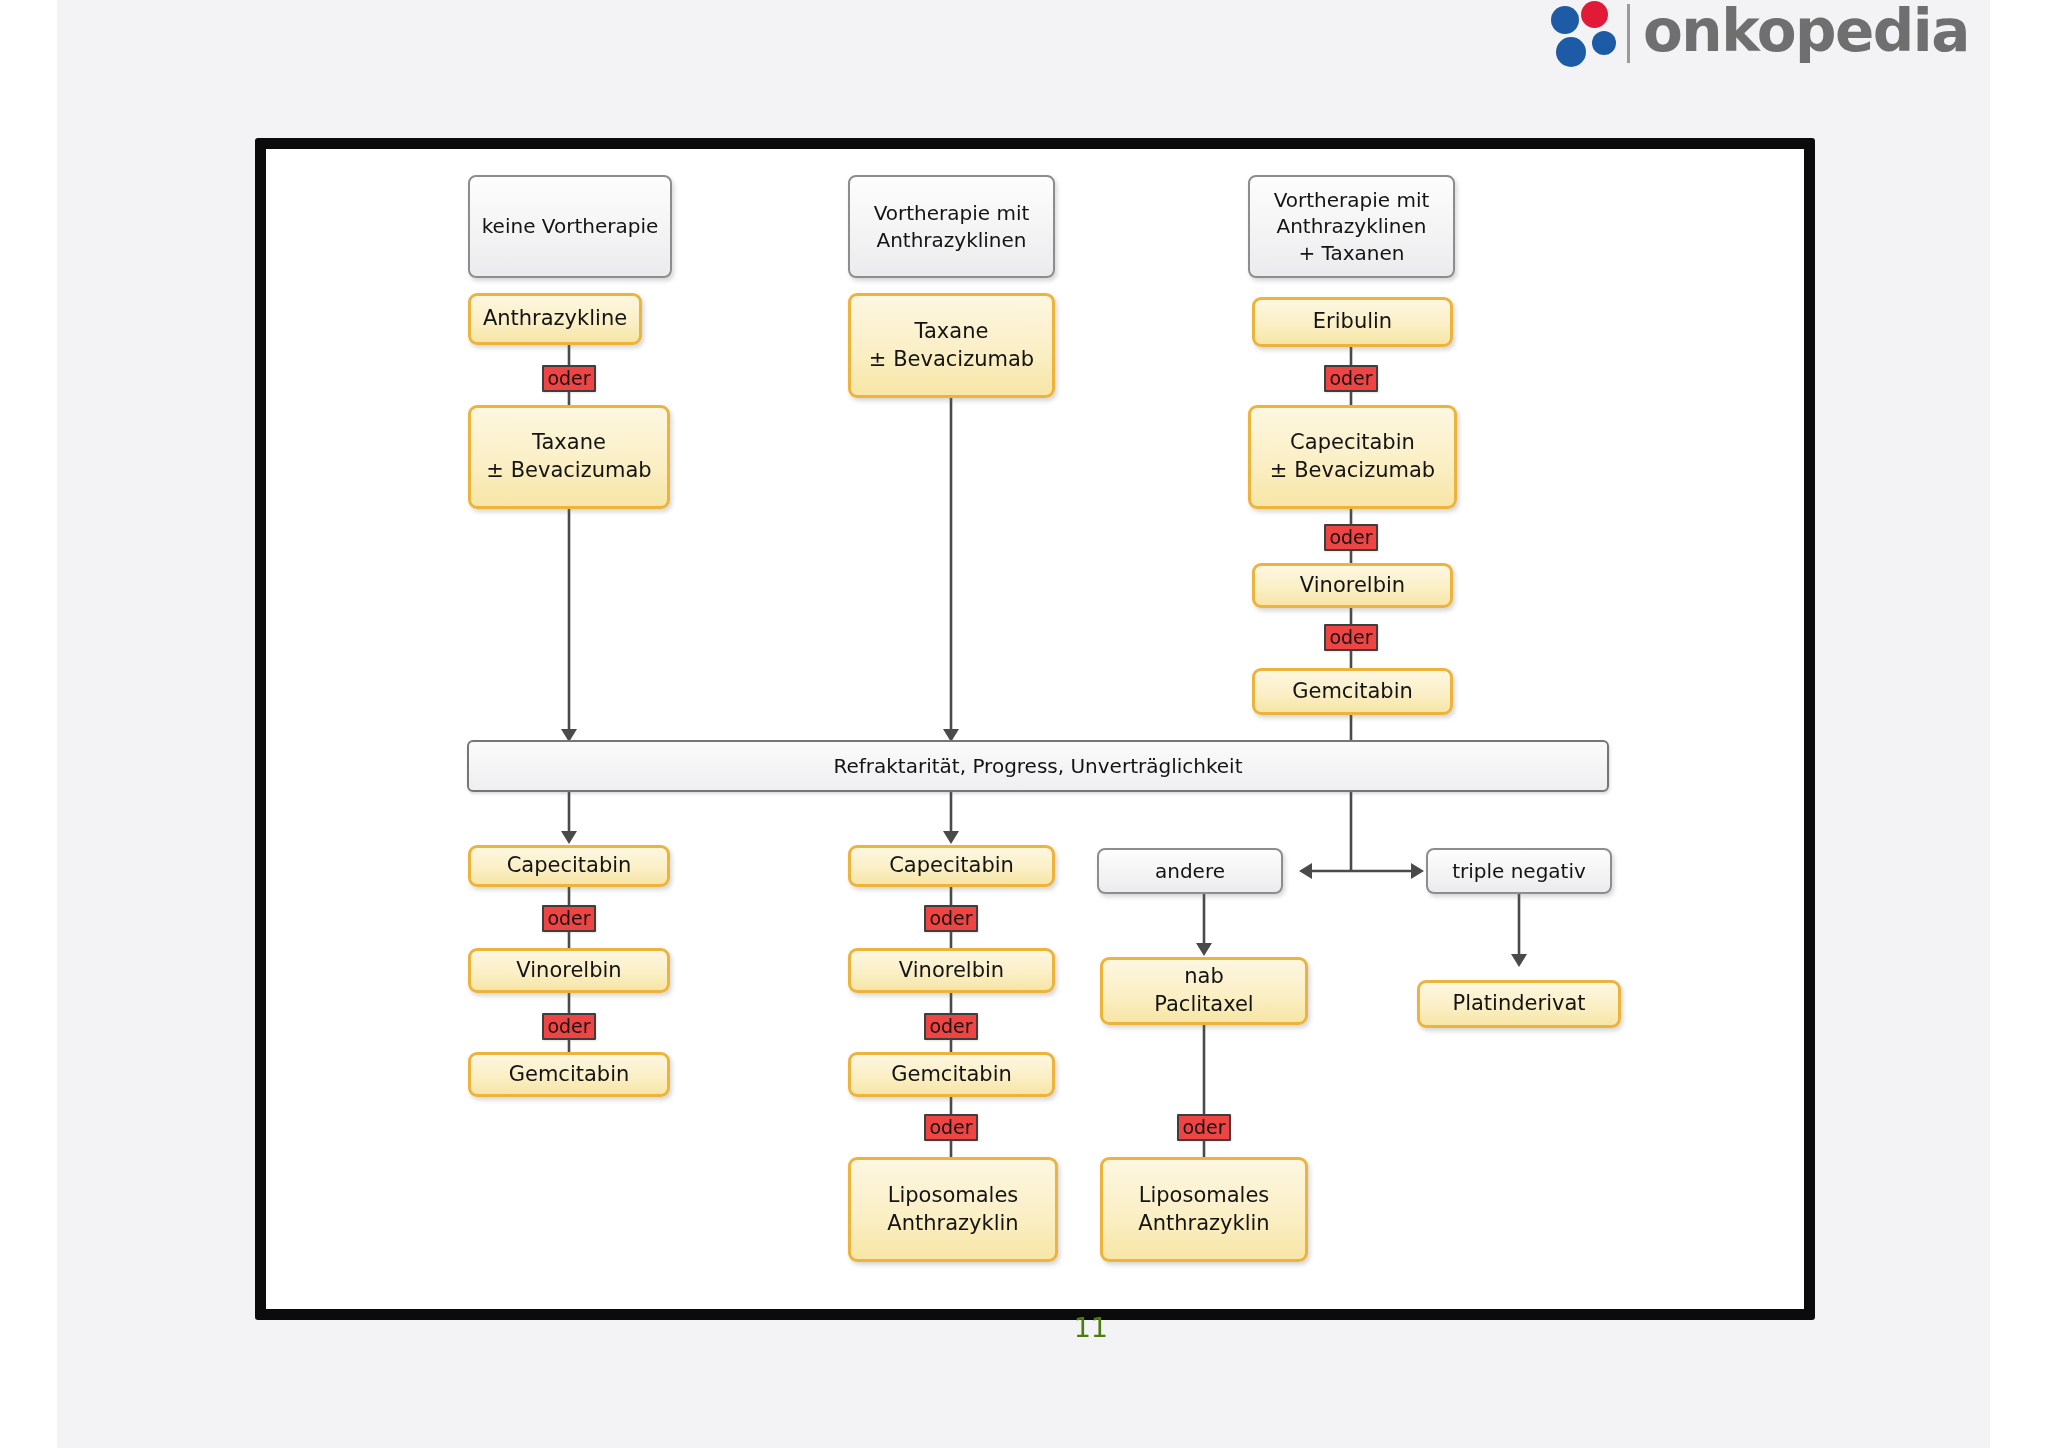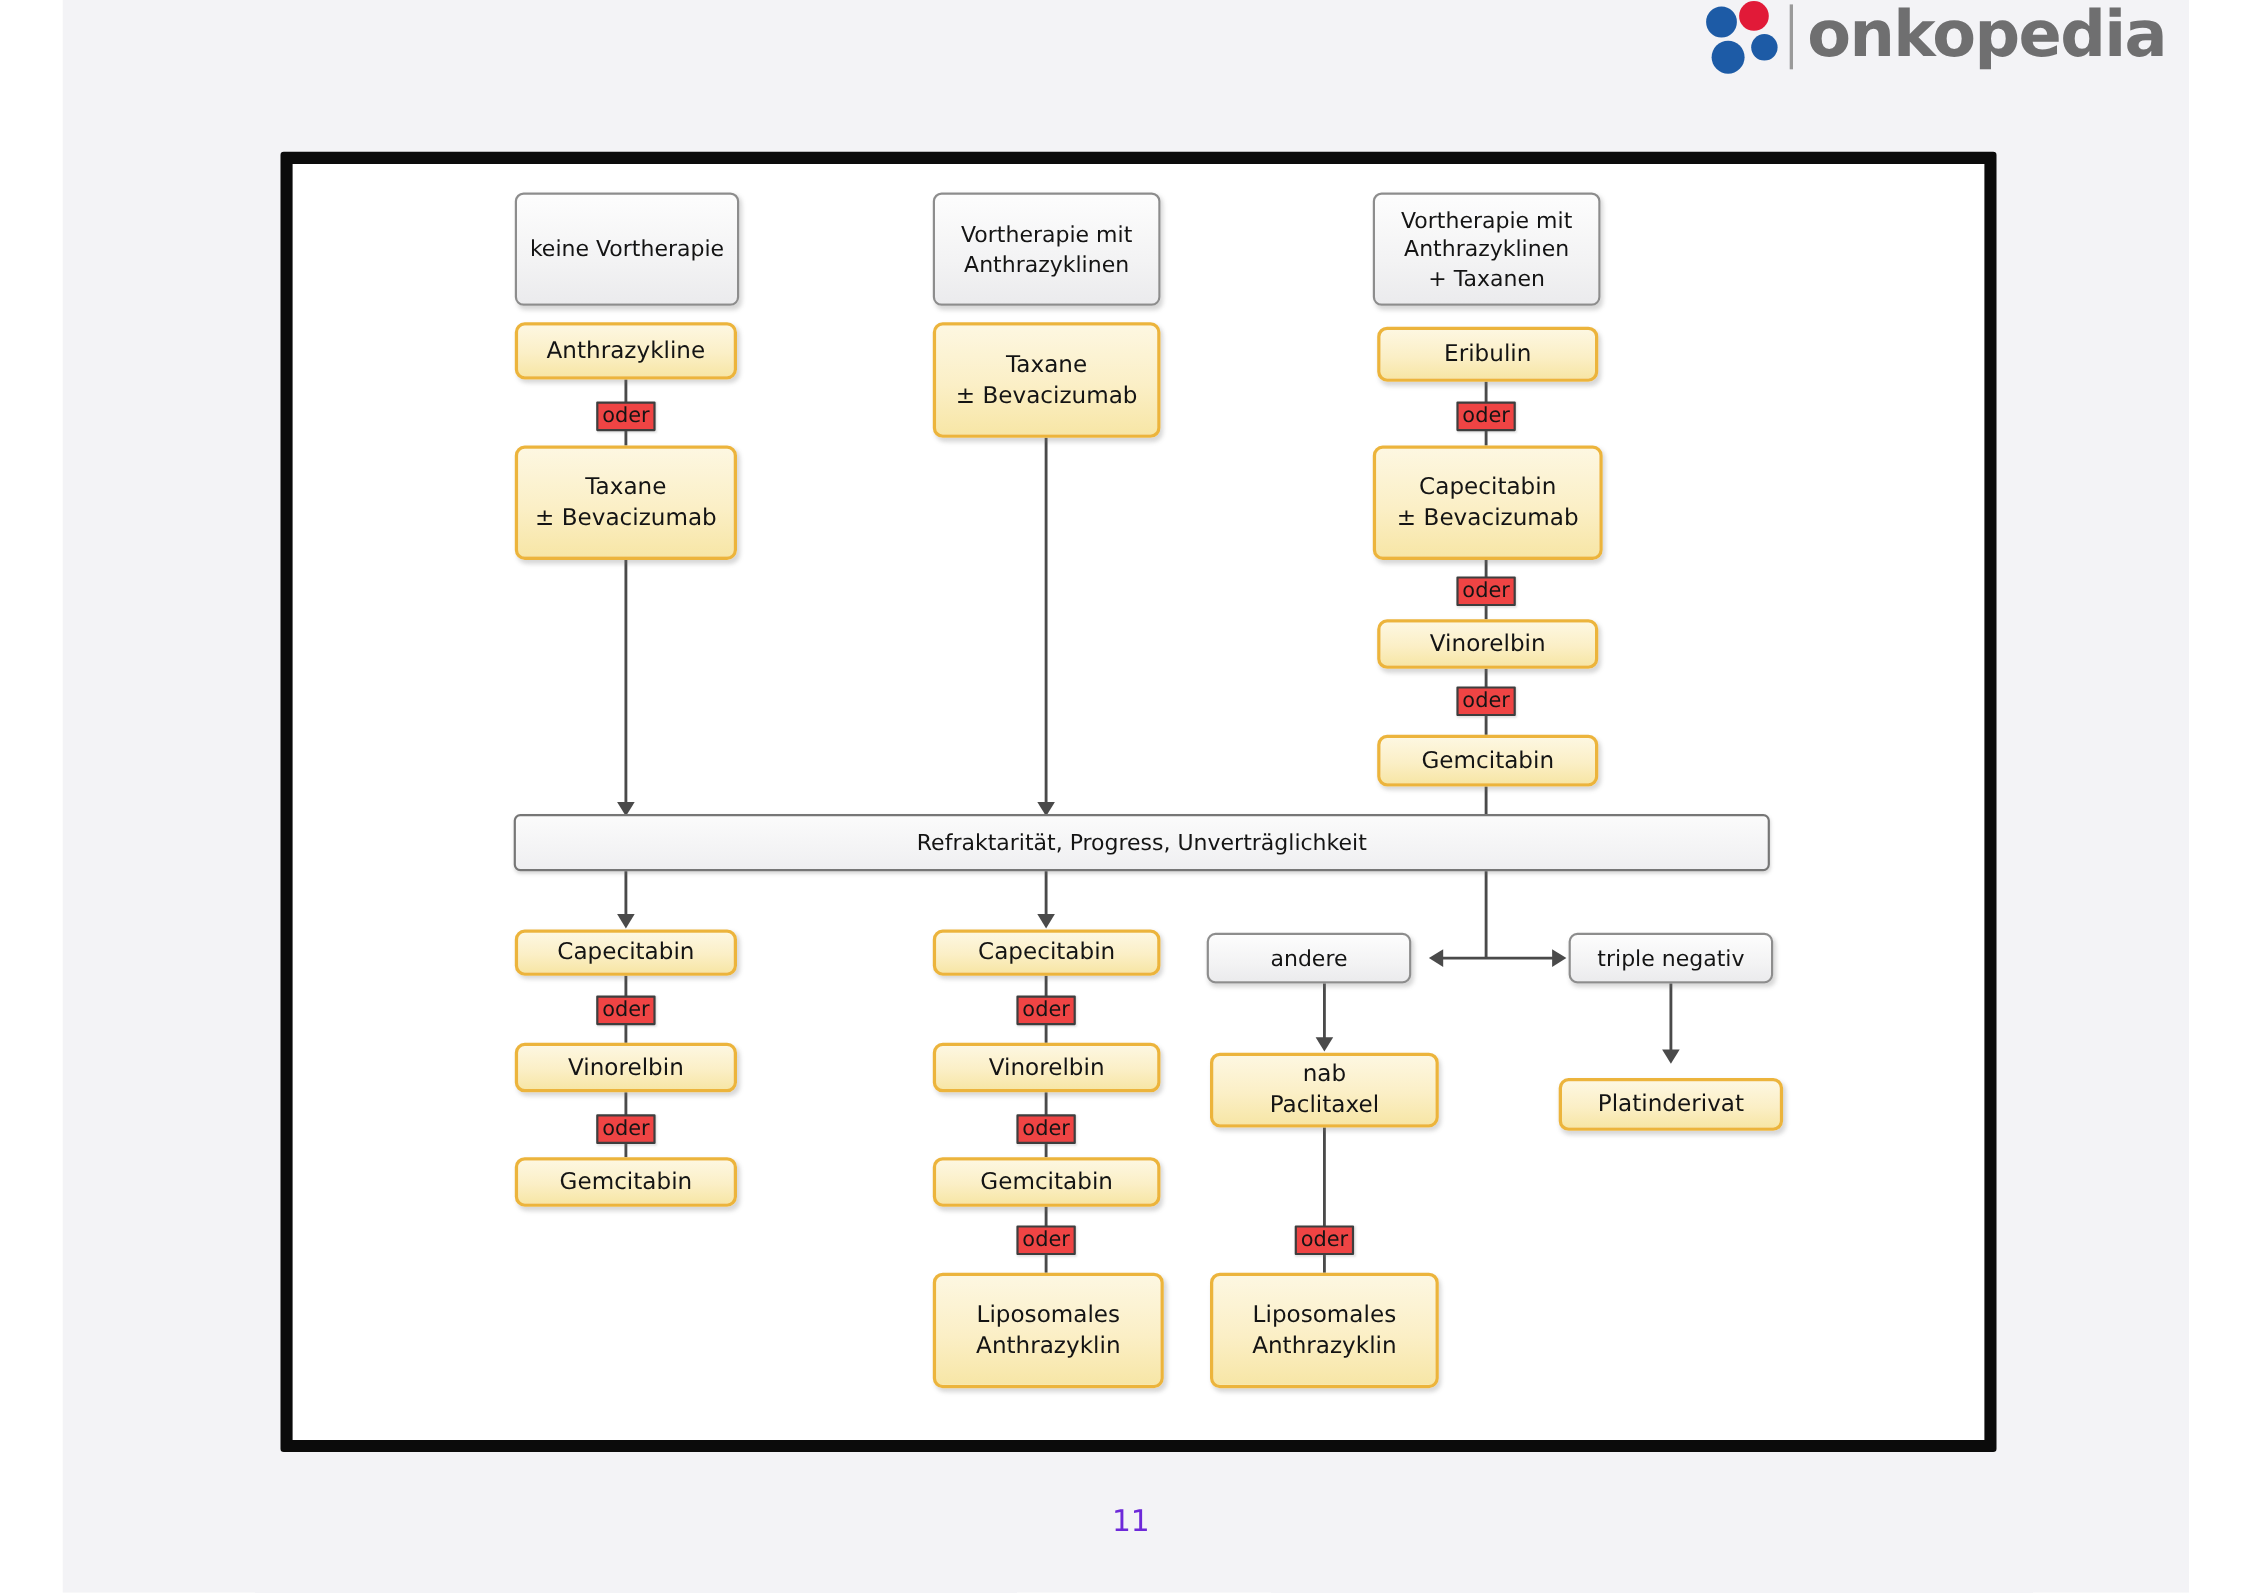--- a/index.html
+++ b/index.html
@@ -52,21 +52,21 @@
   }
   .oder{
     border:2px solid #3e3e3e;border-radius:1px;font-size:19px;z-index:4;
     background:#ef4444;box-shadow:1px 1px 2px rgba(120,120,120,.2);
   }
   
   #h1{left:468px;top:175px;width:204px;height:103px;}
   #h2{left:848px;top:175px;width:207px;height:103px;}
   #h3{left:1248px;top:175px;width:207px;height:103px;}
 
-  #c1a{left:468px;top:293px;width:202px;height:52px;}
+  #c1a{left:468px;top:293px;width:174px;height:52px;}
   #c1b{left:468px;top:405px;width:202px;height:104px;}
   #c2a{left:848px;top:293px;width:207px;height:105px;}
 
   #c3a{left:1252px;top:297px;width:201px;height:50px;}
   #c3b{left:1248px;top:405px;width:209px;height:104px;}
   #c3c{left:1252px;top:563px;width:201px;height:45px;}
   #c3d{left:1252px;top:668px;width:201px;height:47px;}
 
   #bar{left:467px;top:740px;width:1142px;height:52px;}
 
@@ -91,22 +91,22 @@
   #o3{left:542px;top:1013px;}
   #o4{left:924px;top:905px;}
   #o5{left:924px;top:1013px;}
   #o6{left:924px;top:1114px;}
   #o7{left:1324px;top:365px;}
   #o8{left:1324px;top:524px;}
   #o9{left:1324px;top:624px;}
   #o10{left:1177px;top:1114px;}
 
   .page-num{
-    position:absolute;left:948px;top:1368px;width:160px;text-align:center;
-    font-size:27px;color:#6d28d9;
+    position:absolute;left:948px;top:1312px;width:160px;text-align:right;
+    font-size:27px;color:#4d7c0f;
   }
 </style>
 </head>
 <body>
 
 <div class="gray-panel"></div>
 
 <div>
   <div class="logo-dot" id="dot-a"></div>
   <div class="logo-dot" id="dot-b"></div>

